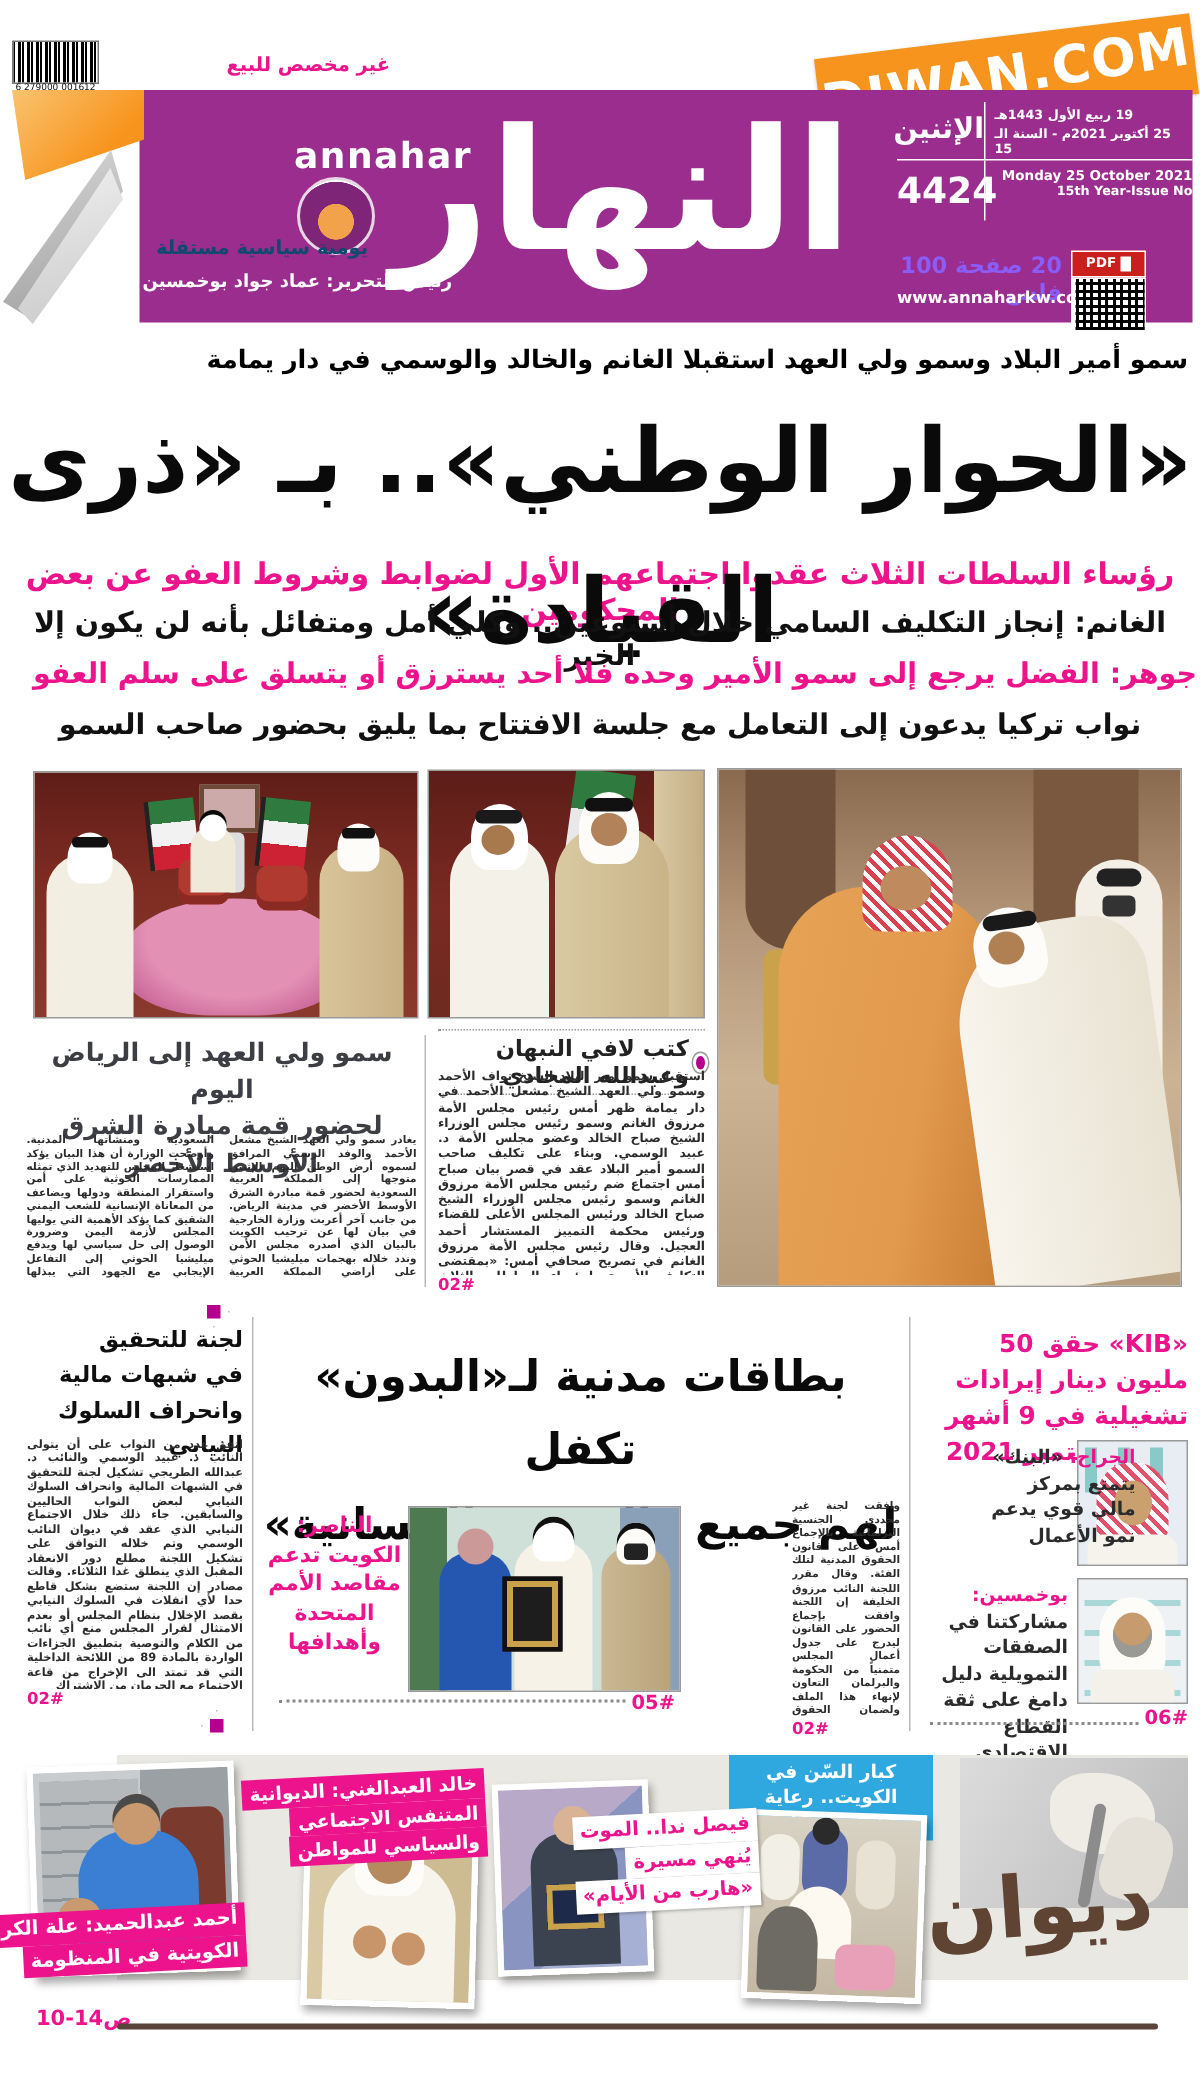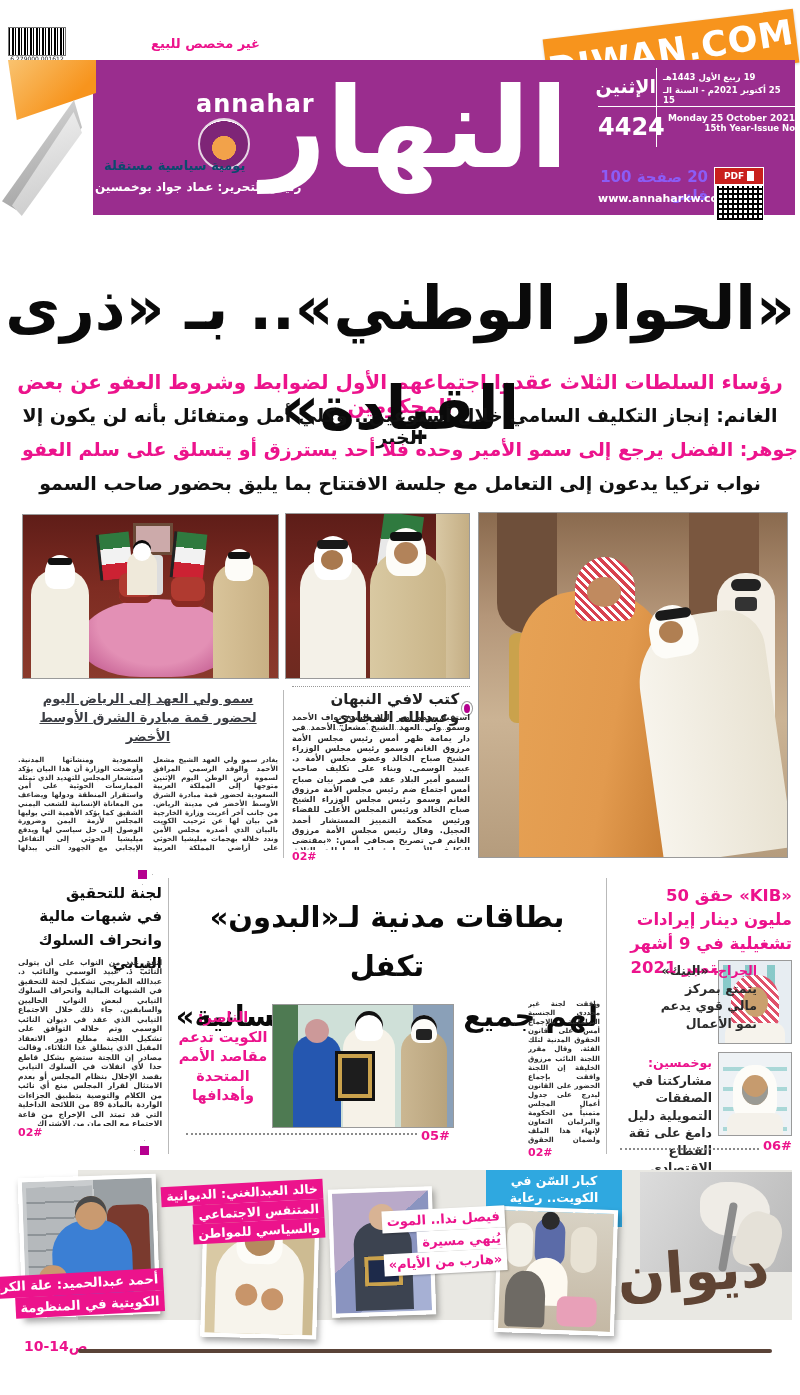--- a/index.html
+++ b/index.html
@@ -78,20 +78,21 @@
   <div class="abs" style="left:714px;top:167px;width:48px;height:16px;background:#c9201d;border:1px solid #fff;
               display:flex;align-items:center;justify-content:center;gap:3px;">
     <span style="width:7px;height:10px;background:#fff;display:inline-block;"></span>
     <span style="color:#fff;font-size:9px;font-weight:bold;">PDF</span>
   </div>
   <div class="abs" style="left:714px;top:185px;width:48px;height:36px;background:#fff;padding:1px;">
     <div style="width:46px;height:34px;
          background-image:repeating-linear-gradient(0deg,#000 0 2px,transparent 2px 5px),repeating-linear-gradient(90deg,#000 0 2px,#fff 2px 5px);"></div>
   </div>
 
+  <div class="abs" style="left:0;top:230px;width:792px;text-align:right;font-size:17px;font-weight:bold;color:#000;">سمو أمير البلاد وسمو ولي العهد استقبلا الغانم والخالد والوسمي في دار يمامة</div>
 
   <div class="abs mag" style="left:0;top:370px;width:800px;text-align:center;font-size:20px;font-weight:bold;">رؤساء السلطات الثلاث عقدوا اجتماعهم الأول لضوابط وشروط العفو عن بعض المحكومين</div>
 
   <div class="abs" style="left:0;top:258px;width:800px;text-align:center;font-size:60px;font-weight:bold;color:#0a0a0a;line-height:100px;">«الحوار الوطني».. بـ «ذرى القيادة»</div>
   <div class="abs" style="left:0;top:404px;width:800px;text-align:center;font-size:19px;font-weight:bold;color:#111;">الغانم: إنجاز التكليف السامي خلال أسبوعين.. وكلي أمل ومتفائل بأنه لن يكون إلا الخير</div>
   <div class="abs mag" style="left:10px;top:438px;width:800px;text-align:center;font-size:19px;font-weight:bold;">جوهر: الفضل يرجع إلى سمو الأمير وحده فلا أحد يسترزق أو يتسلق على سلم العفو</div>
   <div class="abs" style="left:0;top:472px;width:800px;text-align:center;font-size:19px;font-weight:bold;color:#111;">نواب تركيا يدعون إلى التعامل مع جلسة الافتتاح بما يليق بحضور صاحب السمو</div>
 
   <div class="photo" style="left:478px;top:512px;width:308px;height:344px;background:linear-gradient(180deg,#8a6a4e 0,#b49679 30%,#cbb394 60%,#b59c7d 100%);">
     <div class="blob" style="left:18px;top:0;width:60px;height:120px;background:#6e4f3a;border-radius:0 0 30px 30px;"></div>
@@ -146,21 +147,21 @@
     <div class="blob" style="left:104px;top:36px;width:30px;height:44px;background:#efe9da;border-radius:14px 14px 0 0;"></div>
     <div class="blob" style="left:110px;top:28px;width:18px;height:18px;background:#fff;border-radius:50%;box-shadow:0 -3px 0 #0a0a0a;"></div>
 
     <div class="blob" style="left:190px;top:48px;width:56px;height:115px;background:linear-gradient(90deg,#d9c49a,#c8b084);border-radius:24px 24px 0 0;"></div>
     <div class="blob" style="left:202px;top:34px;width:28px;height:32px;background:#fdfcf8;border-radius:50% 50% 30% 30%;"></div>
     <div class="blob" style="left:205px;top:37px;width:22px;height:7px;background:#111;border-radius:3px;"></div>
   </div>
 
   <div class="vdiv" style="left:283px;top:690px;height:168px;"></div>
 
-  <div class="abs" style="left:18px;top:690px;width:260px;text-align:center;color:#3c3e44;font-weight:bold;font-size:13px;line-height:1.45;text-decoration:underline;">
+  <div class="abs" style="left:18px;top:690px;width:260px;text-align:center;color:#3c3e44;font-weight:bold;font-size:17px;line-height:1.45;">
     <div>سمو ولي العهد إلى الرياض اليوم</div>
     <div>لحضور قمة مبادرة الشرق الأوسط الأخضر</div>
   </div>
   <div class="abs bodytxt" style="left:18px;top:756px;width:260px;height:102px;column-count:2;column-gap:10px;font-size:7px;">يغادر سمو ولي العهد الشيخ مشعل الأحمد والوفد الرسمي المرافق لسموه أرض الوطن اليوم الإثنين متوجها إلى المملكة العربية السعودية لحضور قمة مبادرة الشرق الأوسط الأخضر في مدينة الرياض. من جانب آخر أعربت وزارة الخارجية في بيان لها عن ترحيب الكويت بالبيان الذي أصدره مجلس الأمن وندد خلاله بهجمات ميليشيا الحوثي على أراضي المملكة العربية السعودية ومنشآتها المدنية. وأوضحت الوزارة أن هذا البيان يؤكد استشعار المجلس للتهديد الذي تمثله الممارسات الحوثية على أمن واستقرار المنطقة ودولها ويضاعف من المعاناة الإنسانية للشعب اليمني الشقيق كما يؤكد الأهمية التي يوليها المجلس لأزمة اليمن وضرورة الوصول إلى حل سياسي لها ويدفع ميليشيا الحوثي إلى التفاعل الإيجابي مع الجهود التي يبذلها المجتمع الدولي ومنها جهود المملكة العربية السعودية ومبادراتها في سبيل الوصول إلى الحل السياسي الشامل والمنشود للأزمة اليمنية. واختتمت الوزارة بيانها بالإعراب عن خالص الشكر للدول الأعضاء في مجلس الأمن لاضطلاعهم بمسؤولياتهم في حفظ الأمن والسلم الدوليين ودعمهم لجهودها الأزمة اليمنية.</div>
 
   <div class="abs" style="left:292px;top:686px;width:178px;border-top:1px dotted #999;border-bottom:1px dotted #999;padding:3px 0;
               display:flex;align-items:center;justify-content:flex-start;gap:5px;">
     <span style="width:9px;height:9px;border-radius:50%;background:#b5008f;box-shadow:0 0 0 2px #fff,0 0 0 3px #999;display:inline-block;"></span>
     <span style="font-size:15px;font-weight:bold;color:#222;">كتب لافي النبهان وعبدالله المجادي</span>
   </div>

